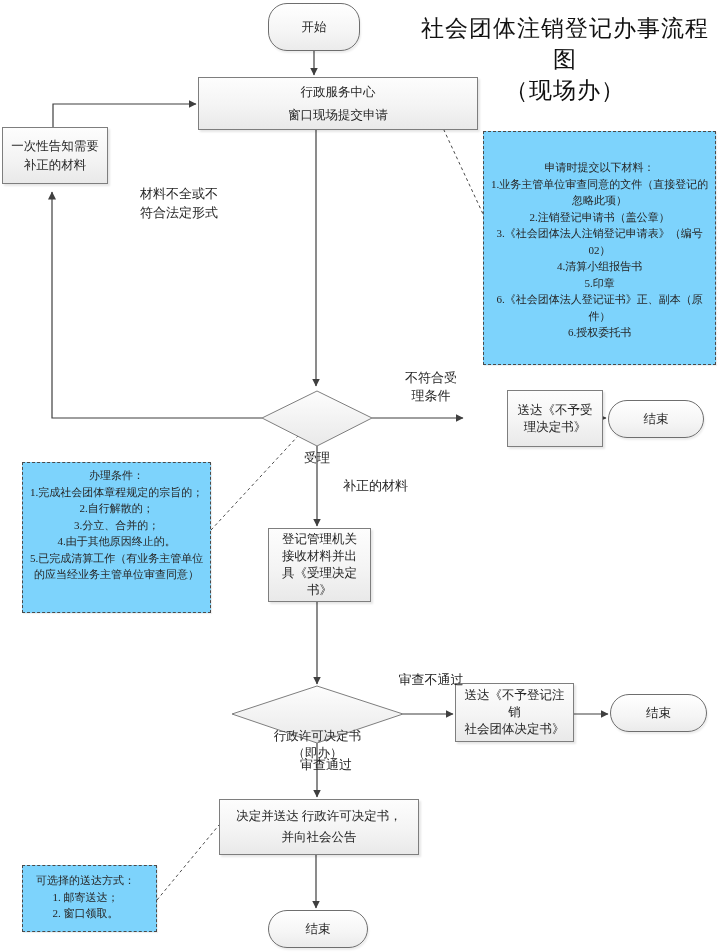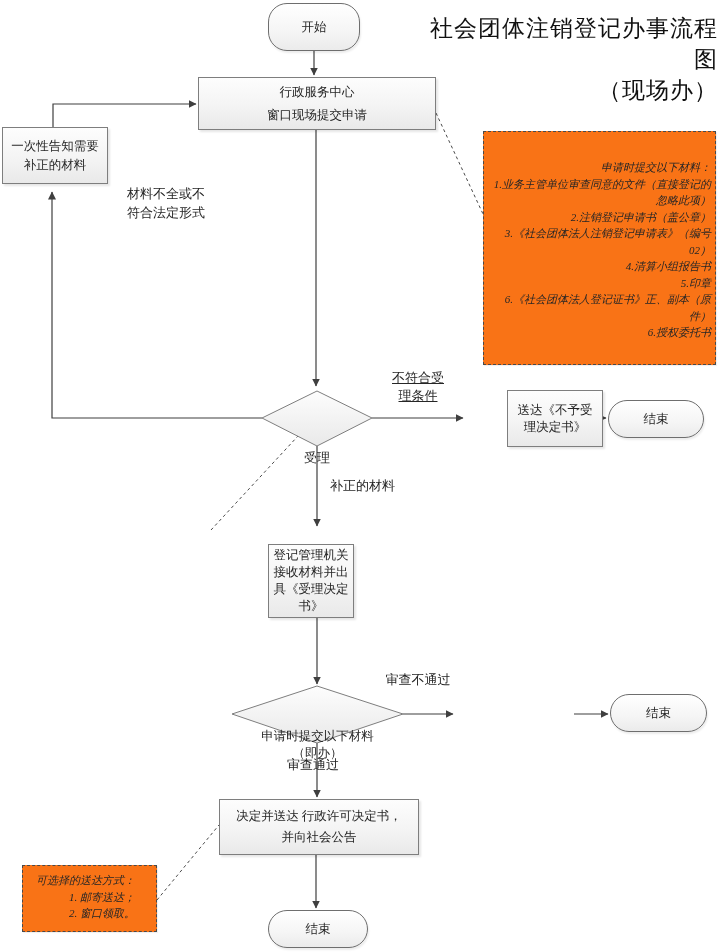--- a/index.html
+++ b/index.html
@@ -14,31 +14,31 @@
   }
   .proc{
     border:1px solid #7e7e7e;background:linear-gradient(to bottom,#fdfdfd 0%,#f4f4f4 55%,#e9e9e9 100%);
     box-shadow:2px 2px 2px rgba(0,0,0,0.10);
   }
   .oval{
     border:1px solid #6e6e6e;background:linear-gradient(to bottom,#ffffff 0%,#f5f5f5 60%,#ebebeb 100%);
     border-radius:19px;box-shadow:1px 2px 2px rgba(0,0,0,0.08);
   }
   .note{
-    border:1px dashed #4a4a4a;background:#f97316;justify-content:flex-start;align-items:flex-start;
-    text-align:right;font-size:11px;line-height:16.5px;padding:4px 4px;box-shadow:1px 1px 1px rgba(0,0,0,0.06);font-style:italic;
+    border:1px dashed #4a4a4a;background:#7dd3fc;justify-content:flex-start;align-items:flex-start;
+    text-align:center;font-size:11px;line-height:16.5px;padding:4px 4px;box-shadow:1px 1px 1px rgba(0,0,0,0.06);
   }
   .lbl{
-    position:absolute;white-space:pre-line;font-size:13px;line-height:18px;color:#262626;text-align:center;
+    position:absolute;white-space:pre-line;font-size:13px;line-height:18px;color:#262626;text-align:center;margin-left:13px;
   }
   .dmdlbl{
     position:absolute;white-space:pre-line;font-size:12.5px;line-height:17px;color:#262626;text-align:center;margin-top:39px;
   }
   #title{
-    position:absolute;left:412px;top:13px;width:306px;text-align:right;white-space:pre-line;
+    position:absolute;left:412px;top:13px;width:306px;text-align:center;white-space:pre-line;
     font-size:23px;line-height:31px;color:#111111;letter-spacing:1px;
   }
 </style>
 </head>
 <body>
 
 <div id="canvas">
 
   <svg id="edges" width="721" height="952" viewBox="0 0 721 952">
     <defs>
@@ -70,21 +70,21 @@
 
     <polygon points="317,391 372,418 317,446 262,418" fill="url(#dgrad)" stroke="#7e7e7e" stroke-width="1"></polygon>
     <polygon points="317,686 403,714 317,743 232,714" fill="url(#dgrad)" stroke="#7e7e7e" stroke-width="1"></polygon>
   </svg>
 
   <div id="title">社会团体注销登记办事流程图
 （现场办）</div>
 
   <div class="node oval" style="left:268px;top:3px;width:92px;height:48px;">开始</div>
 
-  <div class="node proc" style="left:198px;top:77px;width:238px;height:53px;line-height:23px;">行政服务中心
+  <div class="node proc" style="left:198px;top:77px;width:280px;height:53px;line-height:23px;">行政服务中心
 窗口现场提交申请</div>
 
   <div class="node proc" style="left:2px;top:127px;width:106px;height:57px;line-height:19px;">一次性告知需要
 补正的材料</div>
 
   <div class="node note" style="left:483px;top:131px;width:233px;height:234px;padding-top:27px;">申请时提交以下材料：
 1.业务主管单位审查同意的文件（直接登记的忽略此项）
 2.注销登记申请书（盖公章）
 3.《社会团体法人注销登记申请表》（编号02）
 4.清算小组报告书
@@ -92,45 +92,54 @@
 6.《社会团体法人登记证书》正、副本（原件）
 6.授权委托书</div>
 
   <div class="dmdlbl" style="left:277px;top:410px;width:80px;font-size:13px;">受理</div>
 
   <div class="node proc" style="left:465px;top:390px;width:96px;height:57px;margin-left:42px;">送达《不予受
 理决定书》</div>
 
   <div class="node oval" style="left:608px;top:400px;width:96px;height:38px;">结束</div>
 
+  <div class="node note" style="left:22px;top:462px;width:189px;height:151px;">办理条件：
+1.完成社会团体章程规定的宗旨的；
+2.自行解散的；
+3.分立、合并的；
+4.由于其他原因终止的。
+5.已完成清算工作（有业务主管单位的应当经业务主管单位审查同意）</div>
 
-  <div class="node proc" style="left:268px;top:544px;width:86px;height:74px;">登记管理机关
+  <div class="node proc" style="left:268px;top:528px;width:103px;height:74px;">登记管理机关
 接收材料并出
 具《受理决定
 书》</div>
 
-  <div class="dmdlbl" style="left:237px;top:689px;width:161px;">申请时提交以下材料
+  <div class="dmdlbl" style="left:237px;top:689px;width:161px;">行政许可决定书
 （即办）</div>
 
+  <div class="node proc" style="left:455px;top:683px;width:119px;height:59px;">送达《不予登记注
+销
+社会团体决定书》</div>
 
   <div class="node oval" style="left:610px;top:694px;width:97px;height:38px;">结束</div>
 
   <div class="node proc" style="left:219px;top:799px;width:200px;height:56px;line-height:21px;">决定并送达 行政许可决定书，
 并向社会公告</div>
 
   <div class="node note" style="left:22px;top:865px;width:135px;height:67px;padding:6px 13px;">可选择的送达方式：
 1. 邮寄送达；
 2. 窗口领取。</div>
 
   <div class="node oval" style="left:268px;top:910px;width:100px;height:38px;">结束</div>
 
   <div class="lbl" style="left:127px;top:184px;width:92px;text-align:left;line-height:19px;">材料不全或不
 符合法定形式</div>
 
-  <div class="lbl" style="left:382px;top:369px;width:72px;text-decoration:underline;">不符合受
+  <div class="lbl" style="left:382px;top:369px;width:72px;">不符合受
 理条件</div>
 
   <div class="lbl" style="left:330px;top:477px;width:90px;text-align:left;">补正的材料</div>
 
   <div class="lbl" style="left:383px;top:671px;width:70px;">审查不通过</div>
 
   <div class="lbl" style="left:285px;top:756px;width:56px;">审查通过</div>
 
 </div>
 

